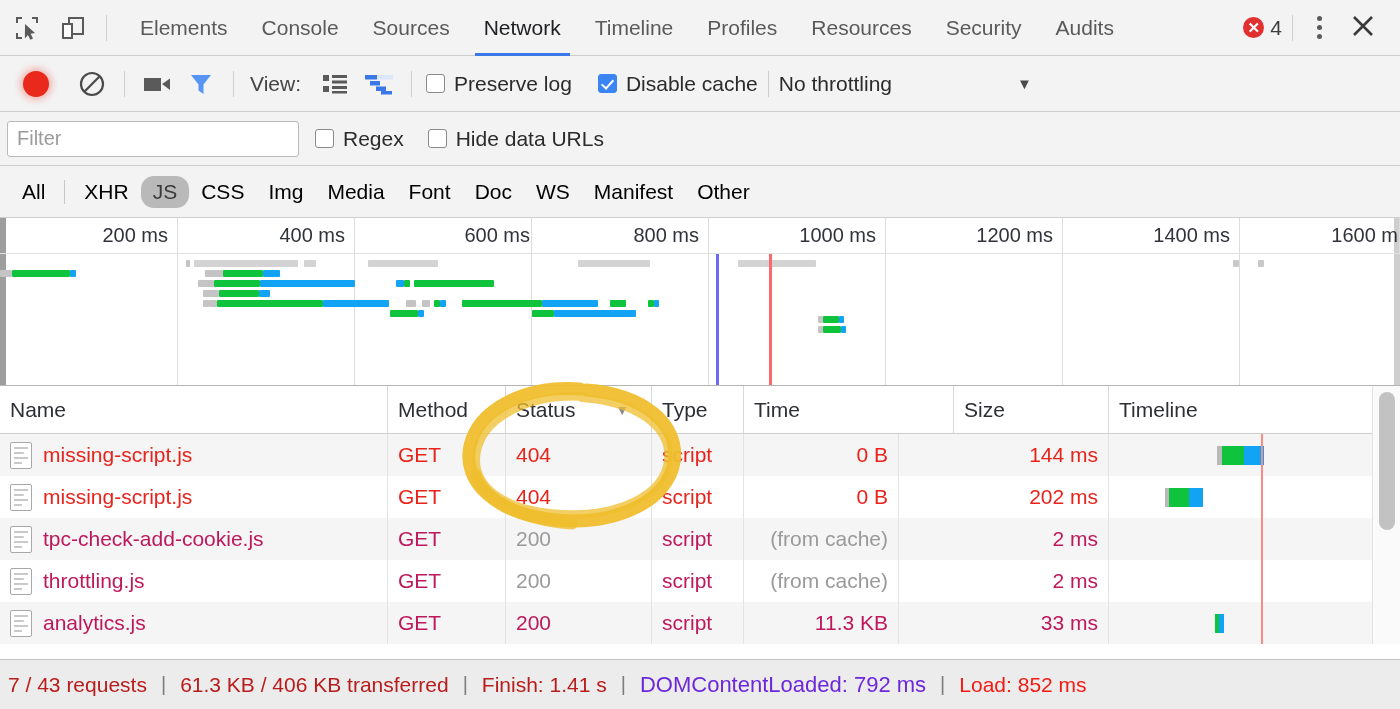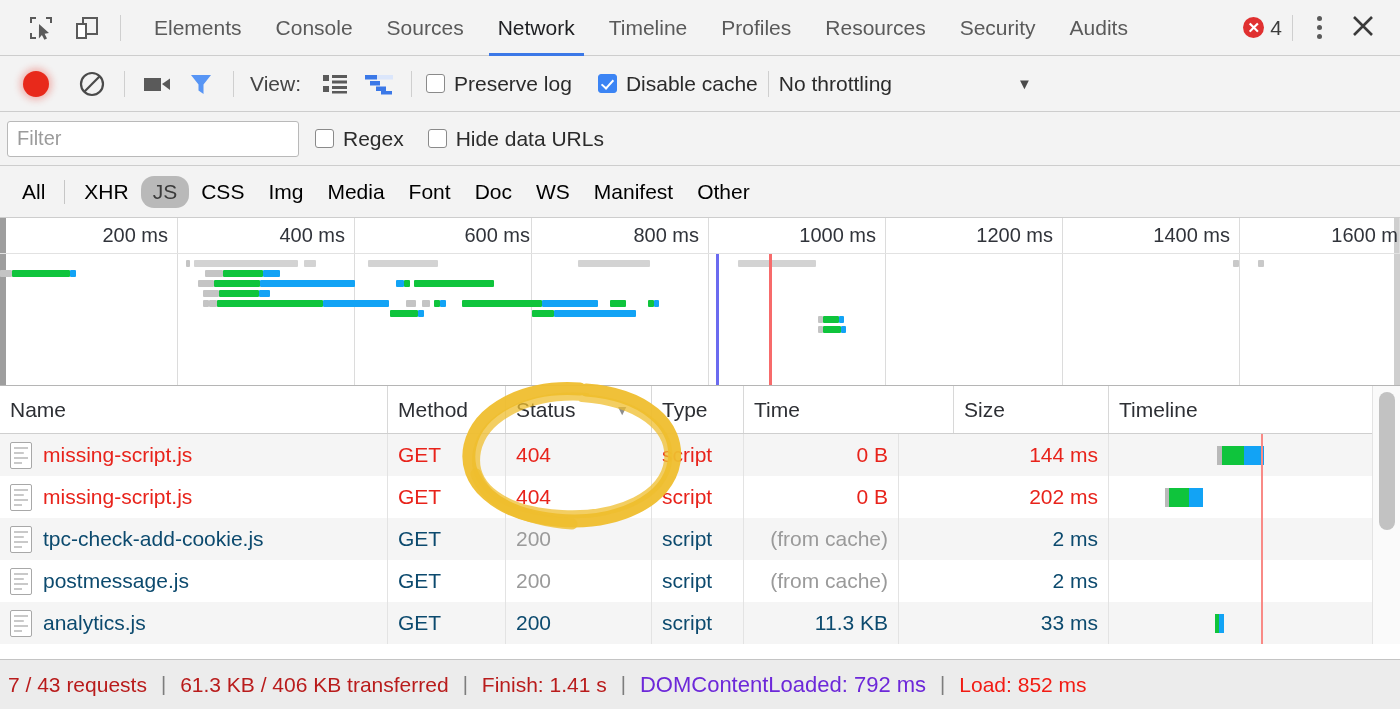--- a/index.html
+++ b/index.html
@@ -9,21 +9,21 @@
     background: #ffffff;
     overflow: hidden;
     -webkit-font-smoothing: antialiased;
   }
   #app { position: relative; width: 1400px; height: 709px; }
 
   
   .tabbar {
     height: 56px; background: #f3f3f3;
     border-bottom: 1px solid #cdcdcd;
-    display: flex; align-items: center; padding-left: 18px;
+    display: flex; align-items: center; padding-left: 4px;
   }
   .tool-ico {
     width: 46px; height: 44px;
     display: flex; align-items: center; justify-content: center;
     cursor: pointer;
   }
   .vdiv { width: 1px; height: 26px; background: #cfcfcf; margin: 0 10px; }
   .tabs { display: flex; align-items: stretch; height: 56px; margin-left: 6px; }
   .tab {
     display: flex; align-items: center; padding: 0 17px;
@@ -116,21 +116,21 @@
   .tablewrap { position: relative; background: #fff; }
   .thead { display: flex; height: 48px; background: #fff;
            border-bottom: 1px solid #cfcfcf; }
   .th { display: flex; align-items: center; font-size: 21px; color: #2d2f34;
         border-right: 1px solid #d8d8d8; padding-left: 10px; cursor: pointer;
         position: relative; }
   .th .sorttri { position: absolute; right: 22px; color: #8d8d8d; font-size: 14px; }
   .trow { display: flex; height: 42px; align-items: stretch; }
   .trow.odd { background: #f5f5f5; }
   .trow.even { background: #ffffff; }
-  .td { display: flex; align-items: center; font-size: 21px; color: #0c4a6e;
+  .td { display: flex; align-items: center; font-size: 21px; color: #be185d;
         border-right: 1px solid #e3e3e3; padding: 0 10px; overflow: hidden;
         white-space: nowrap; }
   .td.num { justify-content: flex-end; }
   .td.err { color: #e8231b; }
   .td.muted { color: #9a9a9a; }
   .fileico { width: 22px; height: 27px; flex: none; margin-right: 11px;
              border: 1.4px solid #a8a8a8; border-radius: 2px; background: #fff;
              position: relative; overflow: hidden; }
   .fileico::before {
     content: ""; position: absolute; left: 3px; top: 4px; right: 3px; bottom: 4px;
@@ -455,21 +455,21 @@
       <div class="td muted num" style="width:155px">(from cache)</div>
       <div class="td num" style="width:210px">2 ms</div>
       <div class="td tlcell" style="width:291px">
         <div class="rowloadline" style="left:152px"></div>
       </div>
     </div>
 
     <div class="trow even">
       <div class="td" style="width:388px">
         <span class="fileico"></span>
-        <span>postmessage.js</span>
+        <span>throttling.js</span>
       </div>
       <div class="td" style="width:118px">GET</div>
       <div class="td muted" style="width:146px">200</div>
       <div class="td" style="width:92px">script</div>
       <div class="td muted num" style="width:155px">(from cache)</div>
       <div class="td num" style="width:210px">2 ms</div>
       <div class="td tlcell" style="width:291px">
         <div class="rowloadline" style="left:152px"></div>
       </div>
     </div>

